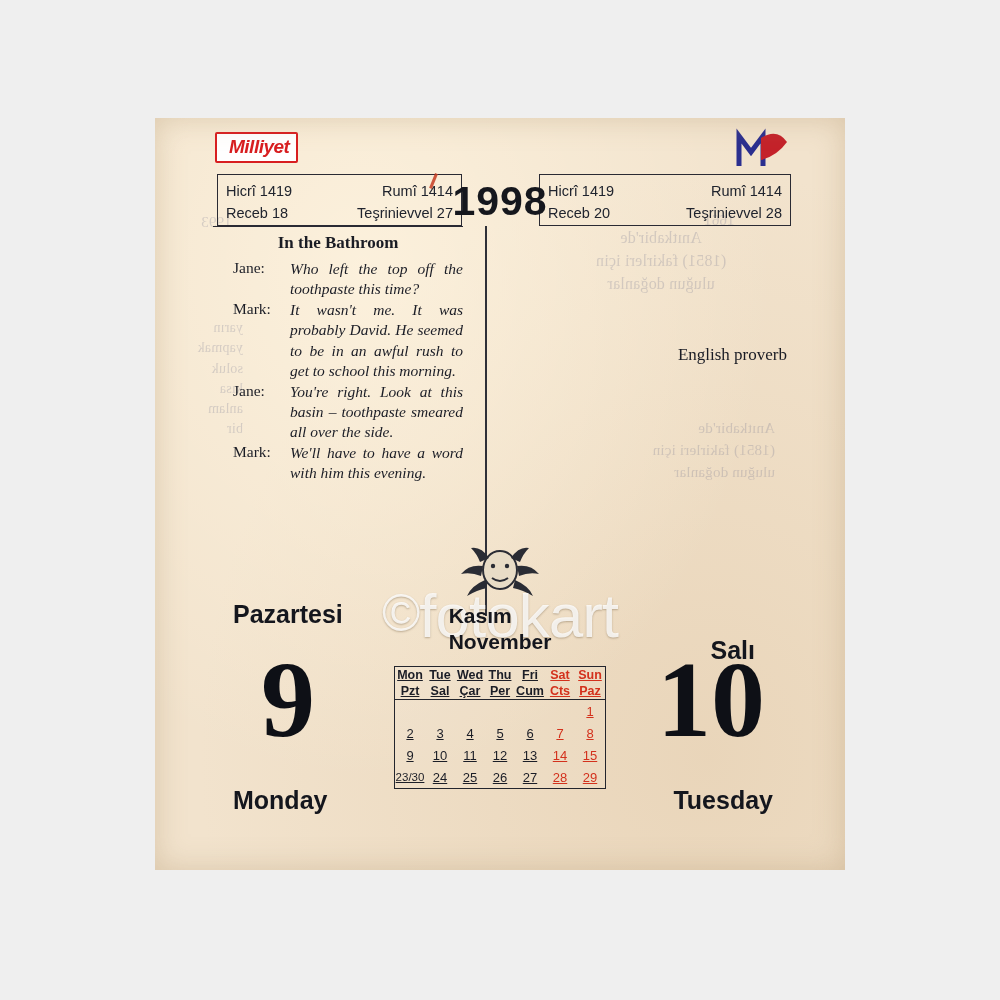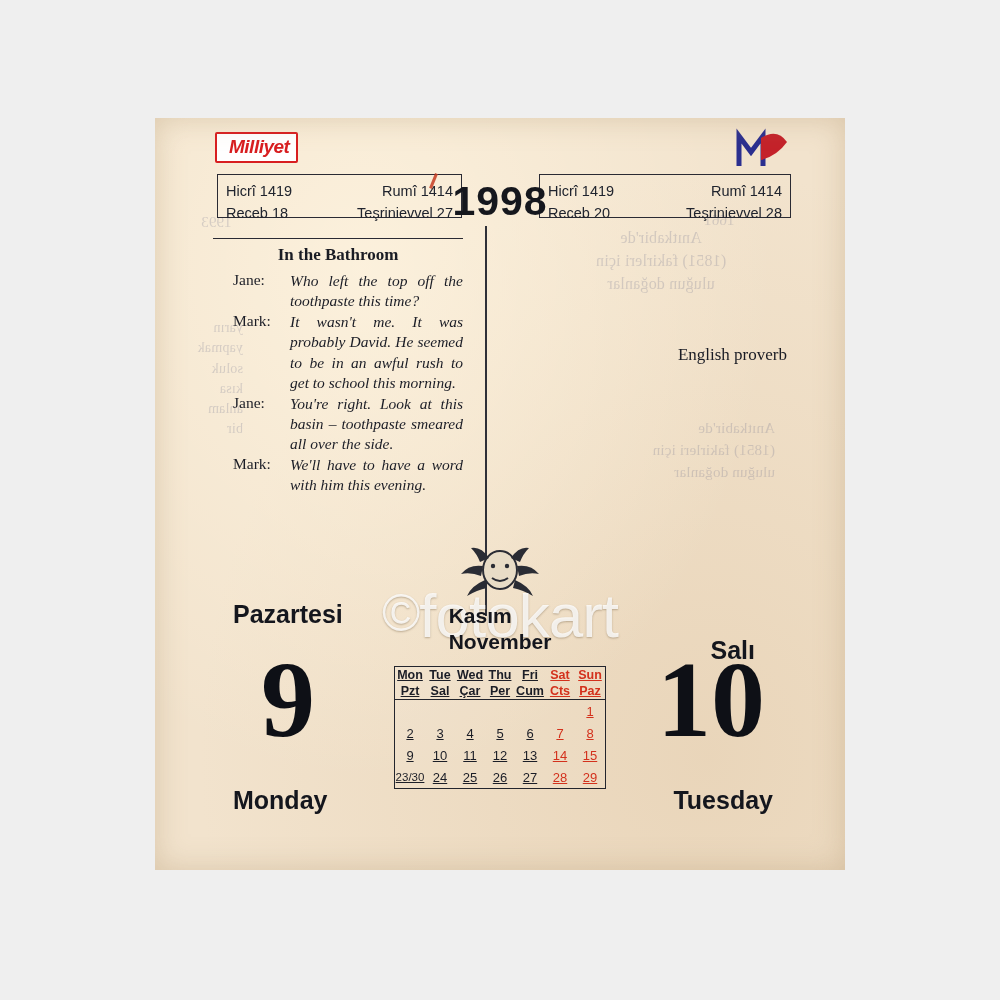--- a/index.html
+++ b/index.html
@@ -81,21 +81,21 @@
     top: 8px;
     width: 62px;
     height: 44px;
   }
 
   
   .info-box {
     position: absolute;
     top: 56px;
     border: 1.5px solid #2a2a33;
-    height: 44px;
+    height: 52px;
     box-sizing: border-box;
     padding: 5px 8px 0 8px;
     font-family: "Liberation Sans", sans-serif;
   }
   .info-left  { left: 62px;  width: 245px; }
   .info-right { right: 54px; width: 252px; }
 
   .info-row {
     display: flex;
     justify-content: space-between;
@@ -134,21 +134,21 @@
     top: 108px;
     width: 2px;
     height: 390px;
     background: #2f3038;
   }
 
   
   .dialog-wrap {
     position: absolute;
     left: 58px;
-    top: 120px;
+    top: 108px;
     width: 250px;
   }
   .dialog-title {
     text-align: center;
     font-family: "Liberation Serif", serif;
     font-weight: bold;
     font-size: 17px;
     color: #1a1c24;
     border-top: 1.5px solid #2a2a33;
     padding-top: 6px;

